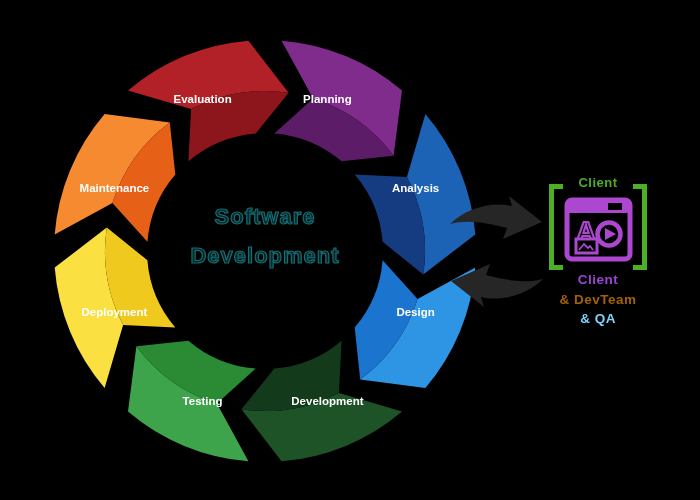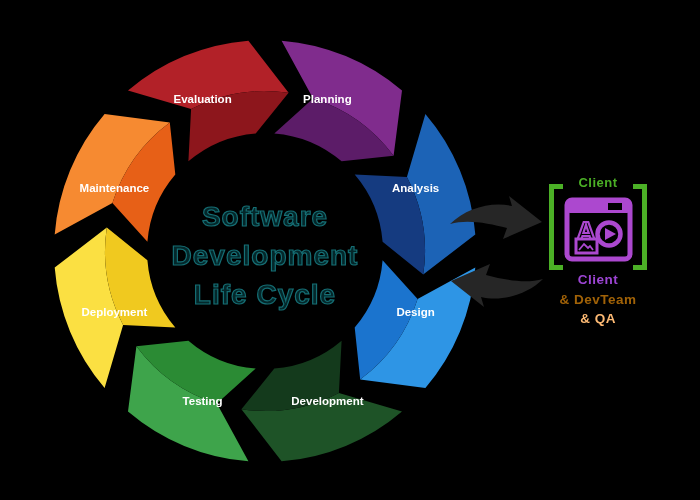--- a/index.html
+++ b/index.html
@@ -1,21 +1,21 @@
 <!DOCTYPE html>
 <html><head>
 <meta charset="utf-8">
 <style>
   html,body{margin:0;padding:0;}
   body{width:700px;height:500px;background:#000;overflow:hidden;
        font-family:"Liberation Sans", sans-serif;}
   .stage{position:relative;width:700px;height:500px;background:#000;}
   .stage svg{position:absolute;left:0;top:0;}
   .center-title{position:absolute;left:145px;top:197px;width:240px;
-       text-align:center;font-size:28px;font-weight:700;line-height:39px;
+       text-align:center;font-size:22px;font-weight:700;line-height:39px;
        letter-spacing:1px;}
   .client-top{position:absolute;left:548px;top:175px;width:100px;
        text-align:center;font-size:13px;font-weight:700;letter-spacing:.5px;}
   .members{position:absolute;left:528px;top:270px;width:140px;
        text-align:center;font-size:13.5px;font-weight:700;line-height:19.5px;
        letter-spacing:.5px;}
   .seg-label{font-size:11.5px;font-weight:700;}
 </style>
 </head>
 <body>
@@ -85,24 +85,23 @@
       <circle cx="609" cy="234" r="11.5" fill="none" stroke-width="4.5" stroke="#ac48cf"></circle>
       <polygon points="605,228 616,234 605,240" fill="#ac48cf"></polygon>
       <rect x="576" y="239" width="21" height="14" fill="#000000" stroke-width="3" stroke="#ac48cf"></rect>
       <path d="M 579 250 L 584 244 L 588 248 L 590 246 L 593 250" fill="none" stroke-width="1.8" stroke="#ac48cf"></path>
     </g>
   </svg>
 
   <div class="center-title" id="centerTitle" style="color: rgb(4, 39, 42); -webkit-text-stroke: 1.2px rgb(21, 110, 116);">
     <div>Software</div>
     <div>Development</div>
-    <div>Life Cycle</div>
   </div>
 
   <div class="client-top" style="color: rgb(75, 176, 38);">Client</div>
 
   <div class="members">
     <div style="color: rgb(157, 69, 212);">Client</div>
     <div style="color: #a16207;">&amp; DevTeam</div>
-    <div style="color: #fdba74;">&amp; QA</div>
+    <div style="color: #7dd3fc;">&amp; QA</div>
   </div>
 
 </div>
 
 </body></html>

